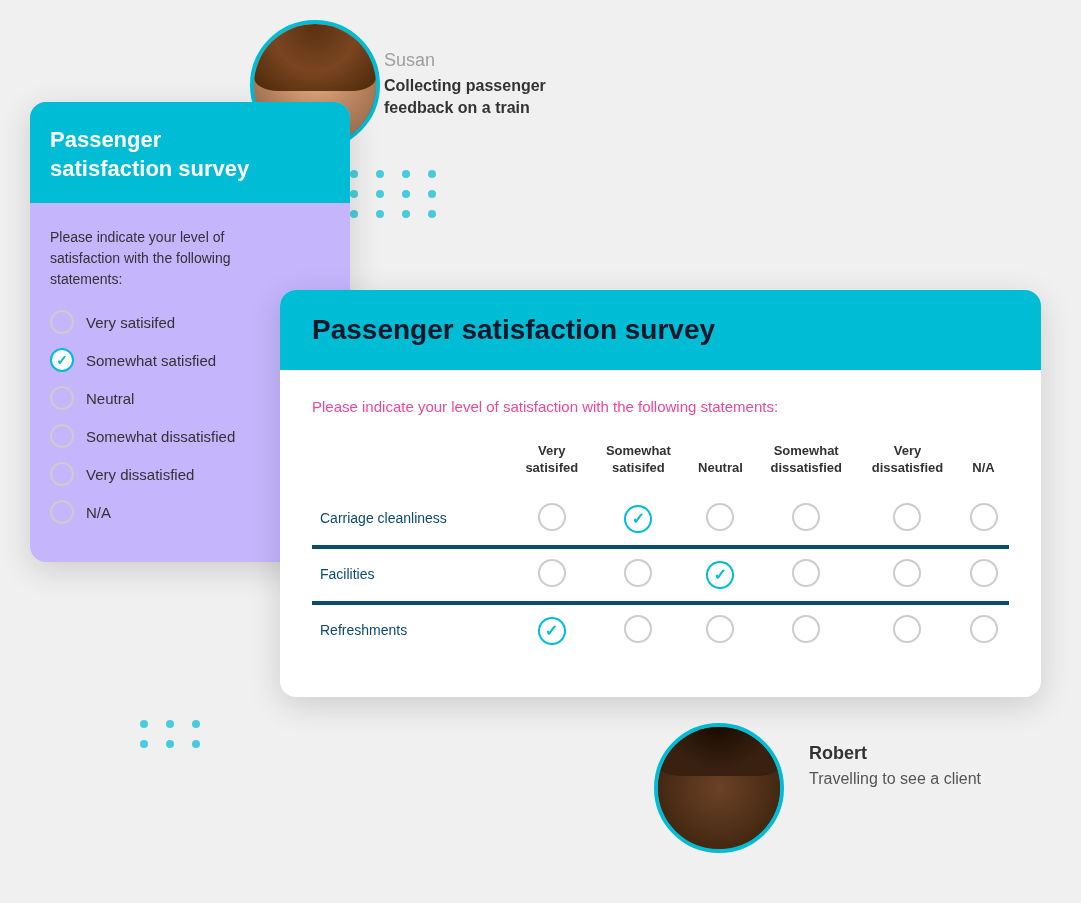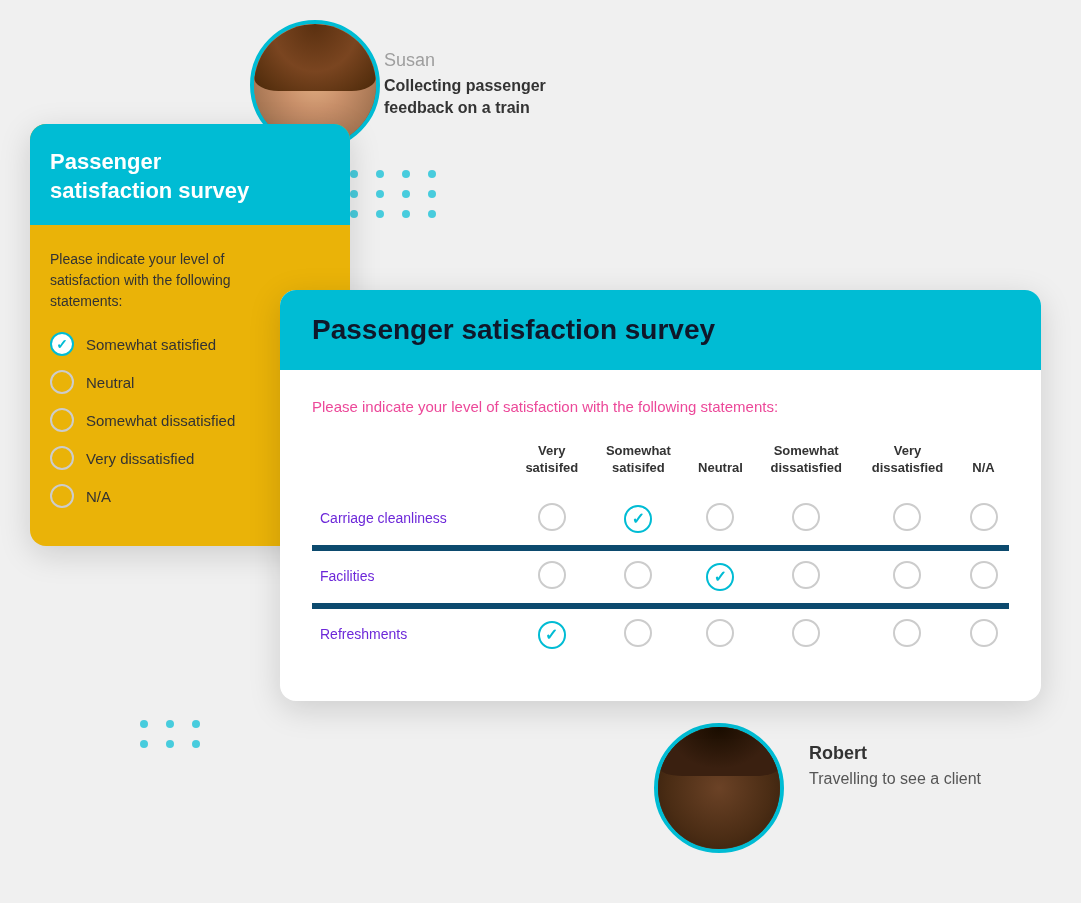--- a/index.html
+++ b/index.html
@@ -130,24 +130,24 @@
     }
     .persona-robert .persona-desc {
       color: #555;
       font-size: 16px;
       line-height: 1.4;
     }
 
     
     .card-small {
       position: absolute;
-      top: 124px;
+      top: 102px;
       left: 30px;
       width: 320px;
-      background: #eab308;
+      background: #c4b5fd;
       border-radius: 16px;
       box-shadow: 0 8px 32px rgba(0,0,0,0.15);
       overflow: hidden;
       z-index: 2;
     }
     .card-small .card-header {
       background: #00bcd4;
       padding: 24px 20px 20px;
     }
     .card-small .card-header-title {
@@ -254,26 +254,26 @@
       line-height: 1.3;
     }
     .survey-table th.question-col {
       text-align: left;
       width: 200px;
     }
     .survey-table td {
       padding: 10px 8px;
       text-align: center;
       vertical-align: middle;
-      border-top: 6px solid #0c4a6e;
+      border-top: 4px solid #0c4a6e;
     }
     .survey-table td.question-cell {
       text-align: left;
       font-size: 14px;
-      color: #6d28d9;
+      color: #0c4a6e;
       line-height: 1.4;
     }
     .survey-table tr:first-child td {
       border-top: none;
     }
 
     
     .table-radio {
       width: 28px;
       height: 28px;
@@ -343,20 +343,24 @@
 
 <div class="card-small">
   <div class="card-header">
     <div class="card-header-title">Passenger<br>satisfaction survey</div>
   </div>
   <div class="card-body">
     <div class="instructions">
       Please indicate your level of<br>satisfaction with the following<br>statements:
     </div>
 
+    <div class="radio-option">
+      <div class="radio-circle"></div>
+      <span class="radio-option-label">Very satisifed</span>
+    </div>
 
     <div class="radio-option">
       <div class="radio-checkmark">✓</div>
       <span class="radio-option-label">Somewhat satisfied</span>
     </div>
 
     <div class="radio-option">
       <div class="radio-circle"></div>
       <span class="radio-option-label">Neutral</span>
     </div>

